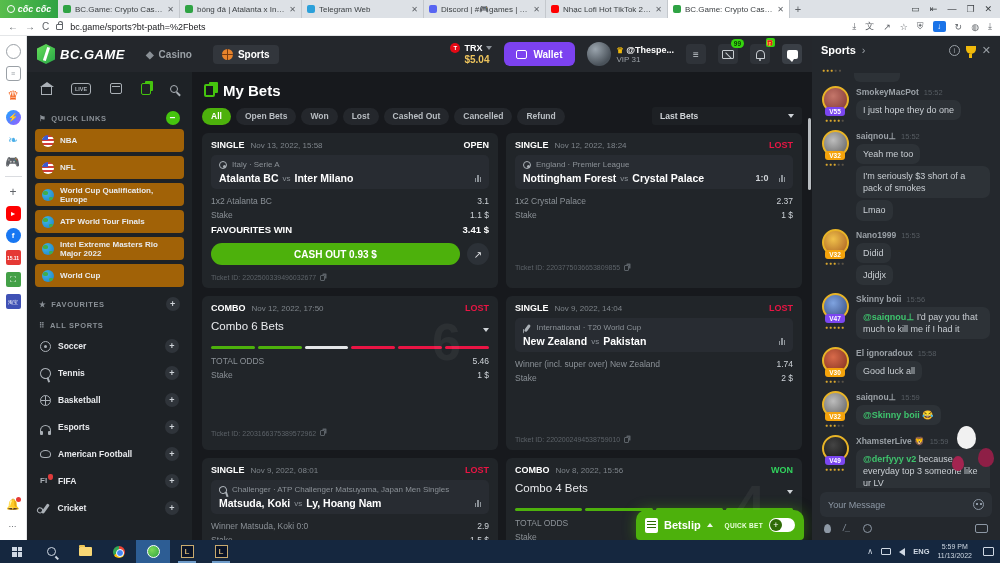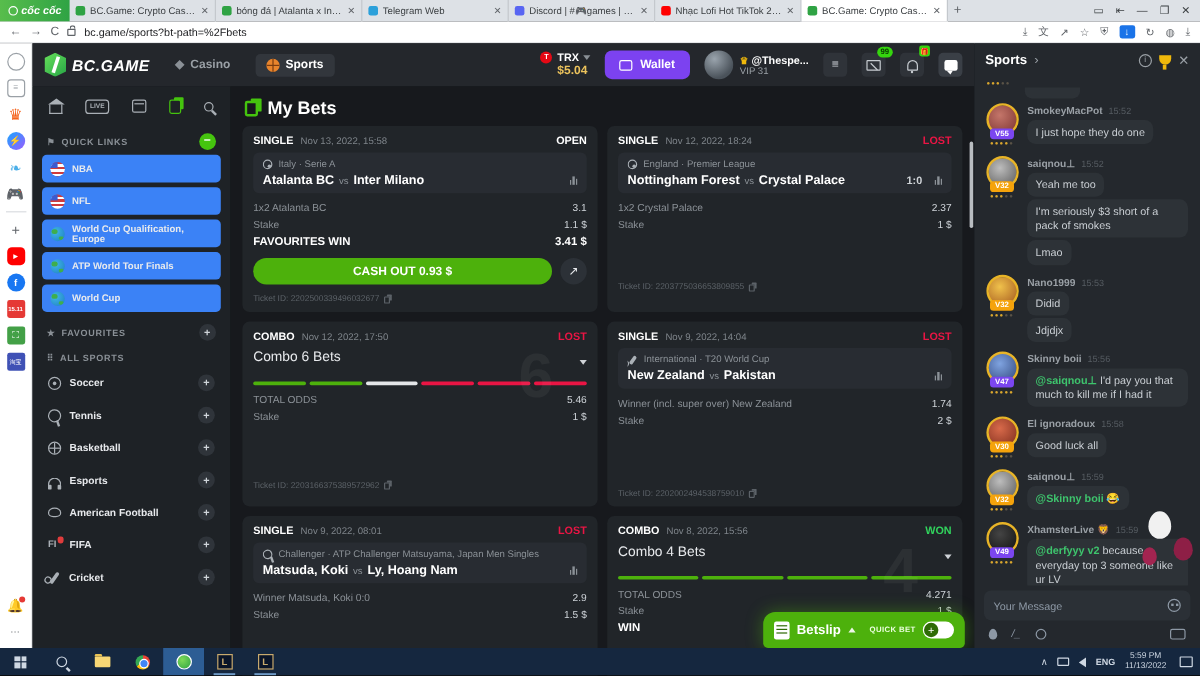--- a/index.html
+++ b/index.html
@@ -96,21 +96,21 @@
   .livep { border:1.2px solid #aab0b6; border-radius:3px; font-size:5.5px; font-weight:bold; color:#aab0b6; padding:2px 3px; }
   .cal { width:12px; height:11px; border:1.5px solid #aab0b6; border-radius:2px; position:relative; }
   .cal:before { content:""; position:absolute; left:1px; top:2px; width:8px; height:1.2px; background:#aab0b6; }
   .betsic { width:10px; height:12px; border:1.5px solid #45c40e; border-radius:2px; position:relative; background:#1e2226; box-shadow:3px -3px 0 -1px #45c40e; }
   .sglass { width:8px; height:8px; border:1.5px solid #aab0b6; border-radius:50%; position:relative; }
   .sglass:after { content:""; position:absolute; right:-4px; bottom:-3px; width:5px; height:1.5px; background:#aab0b6; transform:rotate(45deg); }
   .shead { display:flex; align-items:center; gap:5px; color:#8a9096; font-size:7.5px; font-weight:bold; letter-spacing:.6px; padding:6px 4px 4px 4px; }
   .shead .sp { flex:1; }
   .mincirc { width:14px; height:14px; border-radius:50%; background:#45c40e; color:#fff; display:flex; align-items:center; justify-content:center; font-size:10px; line-height:0; }
   .pluscirc { width:14px; height:14px; border-radius:50%; background:#2f343a; color:#cfd4d9; display:flex; align-items:center; justify-content:center; font-size:9px; line-height:0; flex:0 0 auto; }
-  .qitem { height:23px; background:#3b82f6; border-radius:4px; display:flex; align-items:center; gap:6px; padding:0 7px; margin-bottom:4px; color:#e8eaed; font-size:8px; font-weight:bold; }
+  .qitem { height:23px; background:#a16207; border-radius:4px; display:flex; align-items:center; gap:6px; padding:0 7px; margin-bottom:4px; color:#e8eaed; font-size:8px; font-weight:bold; }
   .flagus { width:12px; height:12px; border-radius:50%; flex:0 0 auto; background:repeating-linear-gradient(#d03c3c 0 2px,#fff 2px 4px); position:relative; overflow:hidden; }
   .flagus:before { content:""; position:absolute; left:0; top:0; width:6px; height:5px; background:#3c5bd0; }
   .globe { width:12px; height:12px; border-radius:50%; flex:0 0 auto; background:radial-gradient(circle at 35% 35%,#3fb6e8,#1f7ec2); position:relative; overflow:hidden; }
   .globe:before { content:""; position:absolute; left:1px; top:2px; width:5px; height:4px; background:#3fae4c; border-radius:40%; }
   .globe:after { content:""; position:absolute; right:1px; bottom:1px; width:4px; height:3px; background:#3fae4c; border-radius:40%; }
   .spitem { height:24px; display:flex; align-items:center; gap:7px; padding:0 5px; color:#e8eaed; font-size:8.5px; font-weight:bold; margin-bottom:3px; }
   .spitem .sp { flex:1; }
   .oico { width:11px; height:11px; border:1.3px solid #aab0b6; border-radius:50%; position:relative; flex:0 0 auto; }
   .oico.dot:after { content:""; position:absolute; left:3px; top:3px; width:3px; height:3px; background:#aab0b6; border-radius:50%; }
   .oico.tennis { border-radius:50%; transform:rotate(-20deg); }
@@ -404,20 +404,24 @@
           <div class="qitem">
               <span class="globe"></span>
               <span>World Cup Qualification, Europe</span>
             </div>
           <div class="qitem">
               <span class="globe"></span>
               <span>ATP World Tour Finals</span>
             </div>
           <div class="qitem">
               <span class="globe"></span>
+              <span>Intel Extreme Masters Rio Major 2022</span>
+            </div>
+          <div class="qitem">
+              <span class="globe"></span>
               <span>World Cup</span>
             </div>
           <div class="shead">
               <span>★</span>
               <span>FAVOURITES</span>
               <span class="sp"></span>
               <span class="pluscirc">+</span>
             </div>
           <div class="shead">
               <span>⠿</span>
@@ -464,20 +468,33 @@
               <span>Cricket</span>
               <span class="sp"></span>
               <span class="pluscirc">+</span>
             </div>
         </div>
 
         <div class="content">
           <div class="ctitle">
             <span class="betsic2"></span>
             <span class="t">My Bets</span>
+          </div>
+          <div class="frow">
+            <span class="pill on">All</span>
+            <span class="pill">Open Bets</span>
+            <span class="pill">Won</span>
+            <span class="pill">Lost</span>
+            <span class="pill">Cashed Out</span>
+            <span class="pill">Cancelled</span>
+            <span class="pill">Refund</span>
+            <span class="sortbox">
+                <span>Last Bets</span>
+                <span class="caret"></span>
+              </span>
           </div>
 
           <div class="grid">
 
             <div class="card">
               <div class="chead">
                   <span class="ctype">SINGLE</span>
                   <span class="cdate">Nov 13, 2022, 15:58</span>
                   <span class="cstat" style="color:#fff">OPEN</span>
                 </div>

